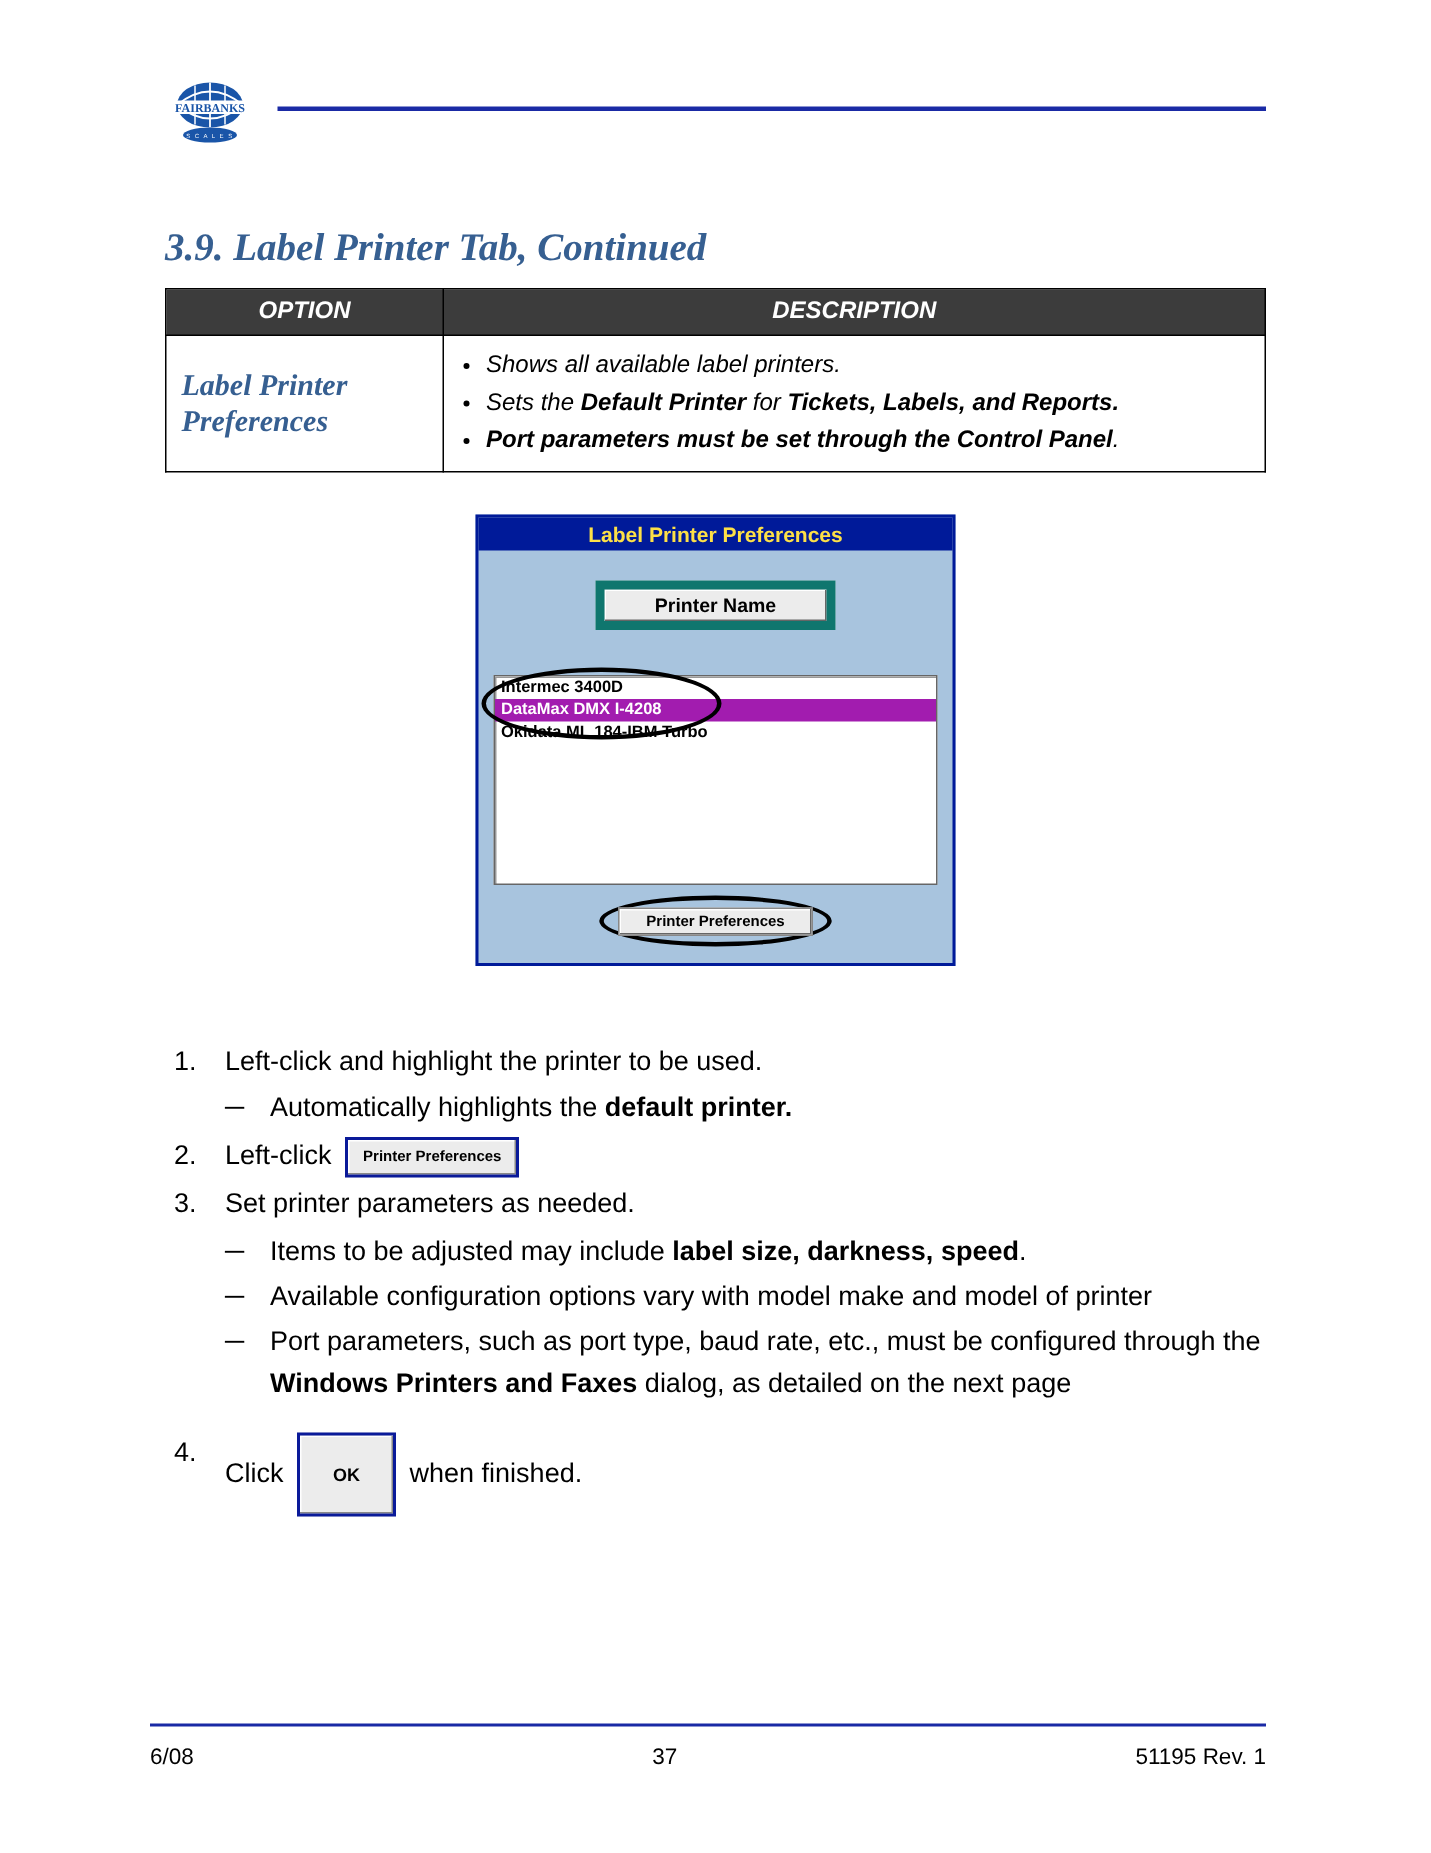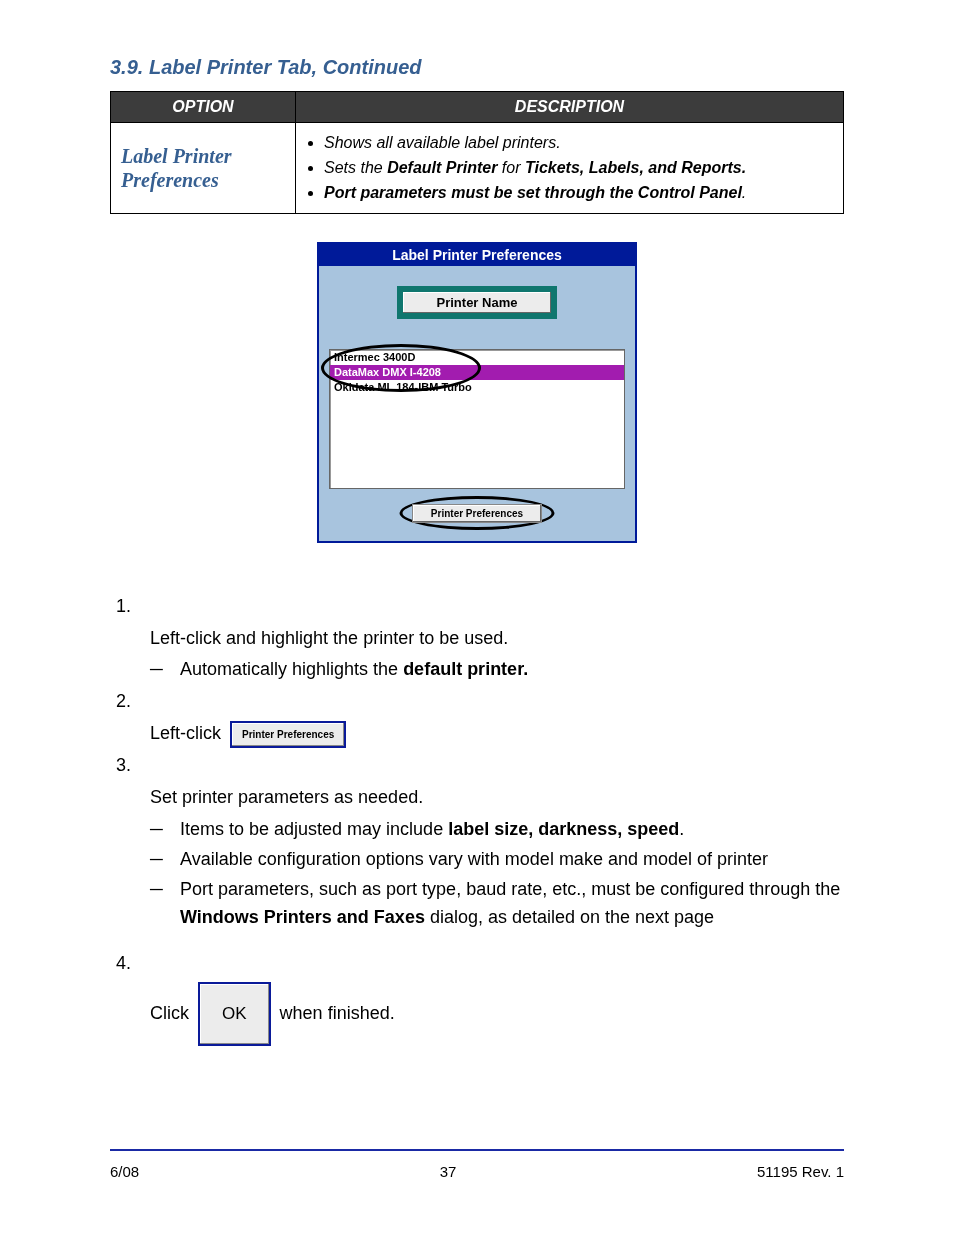--- a/index.html
+++ b/index.html
@@ -28,24 +28,24 @@
   }
   .logo {
     position: absolute;
     left: 0; top: 0;
     width: 60px; height: 50px;
   }
   .logo svg { display:block; }
 
   
   .sec-heading {
-    font-family: Liberation Sans, sans-serif;
+    font-family: Liberation Serif, serif;
     font-style: italic;
     font-weight: bold;
-    font-size: 20px;
+    font-size: 26px;
     color: #365f91;
     margin: 6px 0 12px 0;
   }
 
   
   .tbl {
     width: 100%;
     border-collapse: collapse;
     margin-bottom: 28px;
   }
@@ -80,21 +80,21 @@
   
   .dlg-wrap { text-align: center; margin-bottom: 50px; }
   .dlg {
     display: inline-block;
     width: 320px;
     border: 2px solid #001a99;
     background: #a8c4de;
   }
   .dlg-title {
     background: #001a99;
-    color: #ffffff;
+    color: #fde047;
     font-weight: bold;
     text-align: center;
     font-size: 14px;
     padding: 3px 0;
   }
   .dlg-body {
     position: relative;
     padding: 20px 10px 18px 10px;
   }
   .hdr-btn {
@@ -154,53 +154,70 @@
     border-radius: 50%/50%;
     border: 3px solid #000;
     pointer-events: none;
     z-index: 1;
   }
 
   
   .steps { font-size: 18px; line-height: 1.55; }
   .step { display: flex; margin: 4px 0; }
   .step .num { width: 40px; padding-left: 6px; }
-  .step .txt { flex: 1; margin-top: 32px; }
+  .step .txt { flex: 1; }
   .substep { display: flex; margin: 2px 0 2px 40px; font-family: Arial; }
   .substep .dash { width: 30px; text-align: left; }
   .substep .stxt { flex: 1; }
 
   
   .inline-btn {
     display: inline-block;
     border: 2px solid #0a1a99;
     background: #ececec;
     font-size: 10px;
     font-weight: bold;
     padding: 4px 10px;
     vertical-align: middle;
     margin: 0 4px;
     box-shadow: inset -1px -1px 0 #888, inset 1px 1px 0 #fff;
   }
-  .inline-btn.ok { padding: 17px 22px; font-size: 17px; font-weight: normal; }
+  .inline-btn.ok { padding: 17px 22px; font-size: 12px; font-weight: bold; }
 
   
   .ftr {
     position: absolute;
-    left: 110px; right: 110px;
+    left: 100px; right: 110px;
     bottom: 55px;
   }
   .ftr-line { height: 2px; background: #1a2aa5; margin-bottom: 12px; }
   .ftr-row { display: flex; justify-content: space-between; font-size: 15px; }
 </style>
 </head>
 <body>
 
 <div class="page">
 
+  <div class="hdr">
+    <div class="hdr-line"></div>
+    <div class="logo">
+      <svg width="60" height="50" viewBox="0 0 60 50">
+        <ellipse cx="30" cy="20" rx="22" ry="15" fill="#1a55a8"></ellipse>
+        <path d="M8 20 Q30 2 52 20" stroke="#fff" stroke-width="1.2" fill="none"></path>
+        <path d="M8 20 Q30 38 52 20" stroke="#fff" stroke-width="1.2" fill="none"></path>
+        <line x1="30" y1="5" x2="30" y2="35" stroke="#fff" stroke-width="1.2"></line>
+        <line x1="20" y1="7" x2="20" y2="33" stroke="#fff" stroke-width="1"></line>
+        <line x1="40" y1="7" x2="40" y2="33" stroke="#fff" stroke-width="1"></line>
+        <rect x="4" y="17" width="52" height="9" fill="#fff"></rect>
+        <text x="30" y="24.5" text-anchor="middle" font-family="Georgia,serif" font-weight="bold" font-size="8" fill="#1a55a8" textContent="FAIRBANKS">FAIRBANKS</text>
+        <ellipse cx="30" cy="40" rx="18" ry="5" fill="#1a55a8"></ellipse>
+        <text x="30" y="42" text-anchor="middle" font-size="4" fill="#fff" letter-spacing="1">S C A L E S</text>
+      </svg>
+    </div>
+  </div>
 
   <div class="sec-heading">3.9. Label Printer Tab, Continued</div>
 
   <table class="tbl">
     <thead>
       <tr>
         <th>OPTION</th>
         <th>DESCRIPTION</th>
       </tr>
     </thead>

